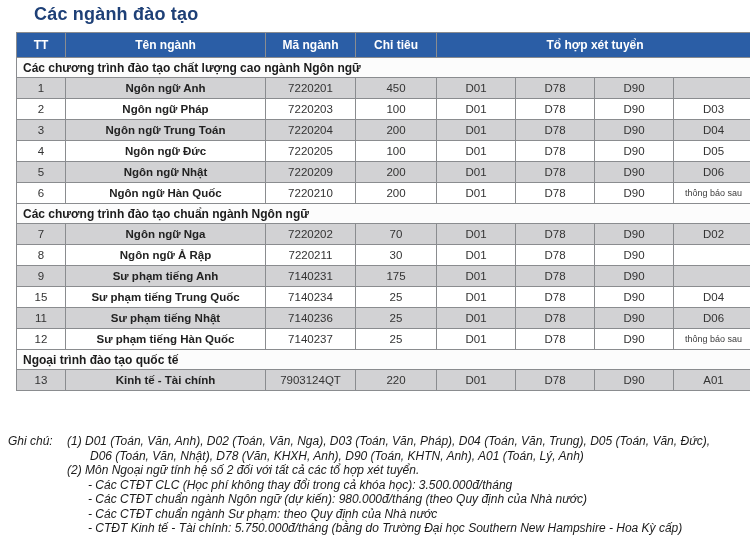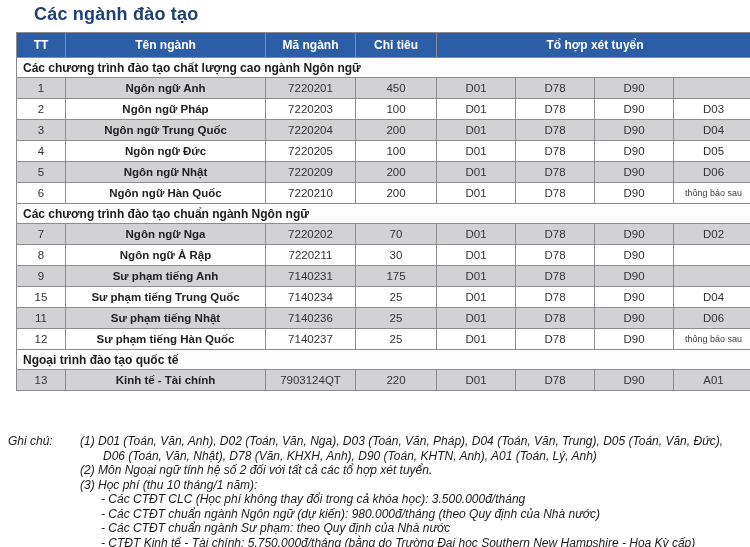--- a/index.html
+++ b/index.html
@@ -63,21 +63,21 @@
     position: absolute; left: 8px; top: 434px;
     width: 736px;
     font-size: 12px;
     font-style: italic;
     color: #1a1a1a;
     line-height: 14.5px;
     display: flex;
   }
   .notes-label { width: 59px; flex: none; }
   .notes-body { flex: 1; }
-  .note-line { white-space: nowrap; margin-left: 13px; }
+  .note-line { white-space: nowrap; }
   .note-line.cont { padding-left: 23px; }
   .note-line.dash { padding-left: 21px; }
 </style>
 </head>
 <body>
 
 <div class="page">
 
   <div class="title">Các ngành đào tạo</div>
 
@@ -120,21 +120,21 @@
           <td class="cell-name">Ngôn ngữ Pháp</td>
           <td class="cell-code">7220203</td>
           <td class="cell-quota">100</td>
           <td class="cell-combo">D01</td>
           <td class="cell-combo">D78</td>
           <td class="cell-combo">D90</td>
           <td class="cell-combo">D03</td>
         </tr>
         <tr class="data-row alt">
           <td class="cell-tt">3</td>
-          <td class="cell-name">Ngôn ngữ Trung Quốc</td>
+          <td class="cell-name">Ngôn ngữ Trung Toán</td>
           <td class="cell-code">7220204</td>
           <td class="cell-quota">200</td>
           <td class="cell-combo">D01</td>
           <td class="cell-combo">D78</td>
           <td class="cell-combo">D90</td>
           <td class="cell-combo">D04</td>
         </tr>
         <tr class="data-row">
           <td class="cell-tt">4</td>
           <td class="cell-name">Ngôn ngữ Đức</td>
@@ -243,21 +243,20 @@
         </tr>
       </tbody>
   </table>
 
   <div class="notes">
     <div class="notes-label">Ghi chú:</div>
     <div class="notes-body" id="notes-body">
         <div class="note-line">(1) D01 (Toán, Văn, Anh), D02 (Toán, Văn, Nga), D03 (Toán, Văn, Pháp), D04 (Toán, Văn, Trung), D05 (Toán, Văn, Đức),</div>
         <div class="note-line cont">D06 (Toán, Văn, Nhật), D78 (Văn, KHXH, Anh), D90 (Toán, KHTN, Anh), A01 (Toán, Lý, Anh)</div>
         <div class="note-line">(2) Môn Ngoại ngữ tính hệ số 2 đối với tất cả các tổ hợp xét tuyển.</div>
-        <div class="note-line">(3) Học phí (thu 10 tháng/1 năm):</div>
         <div class="note-line dash">- Các CTĐT CLC (Học phí không thay đổi trong cả khóa học): 3.500.000đ/tháng</div>
         <div class="note-line dash">- Các CTĐT chuẩn ngành Ngôn ngữ (dự kiến): 980.000đ/tháng (theo Quy định của Nhà nước)</div>
         <div class="note-line dash">- Các CTĐT chuẩn ngành Sư phạm: theo Quy định của Nhà nước</div>
         <div class="note-line dash">- CTĐT Kinh tế - Tài chính: 5.750.000đ/tháng (bằng do Trường Đại học Southern New Hampshire - Hoa Kỳ cấp)</div>
       </div>
   </div>
 
 </div>
 
 </body></html>

